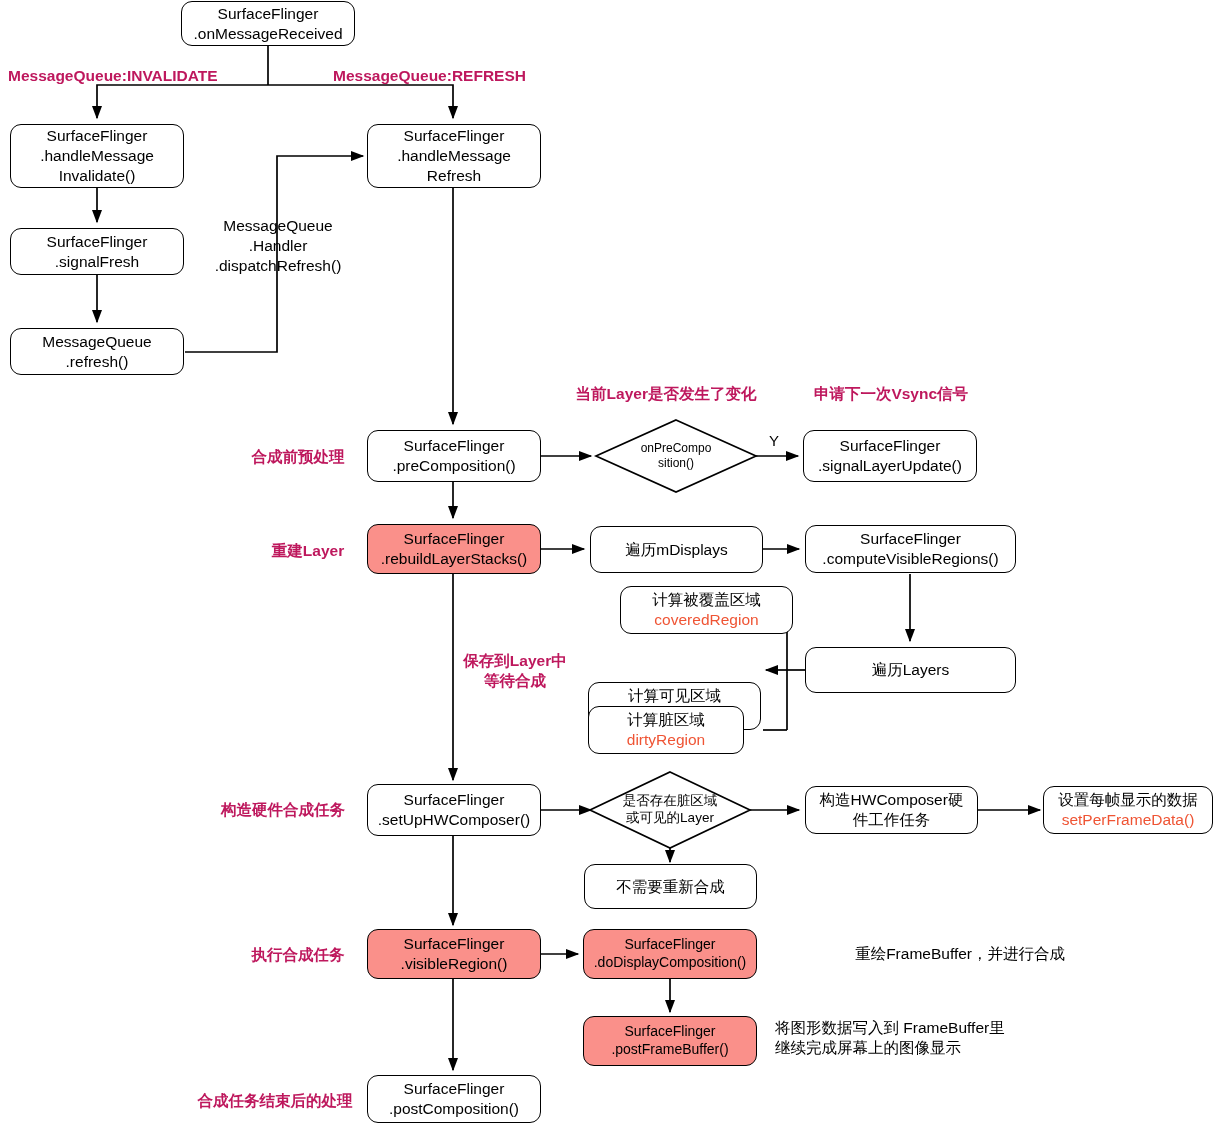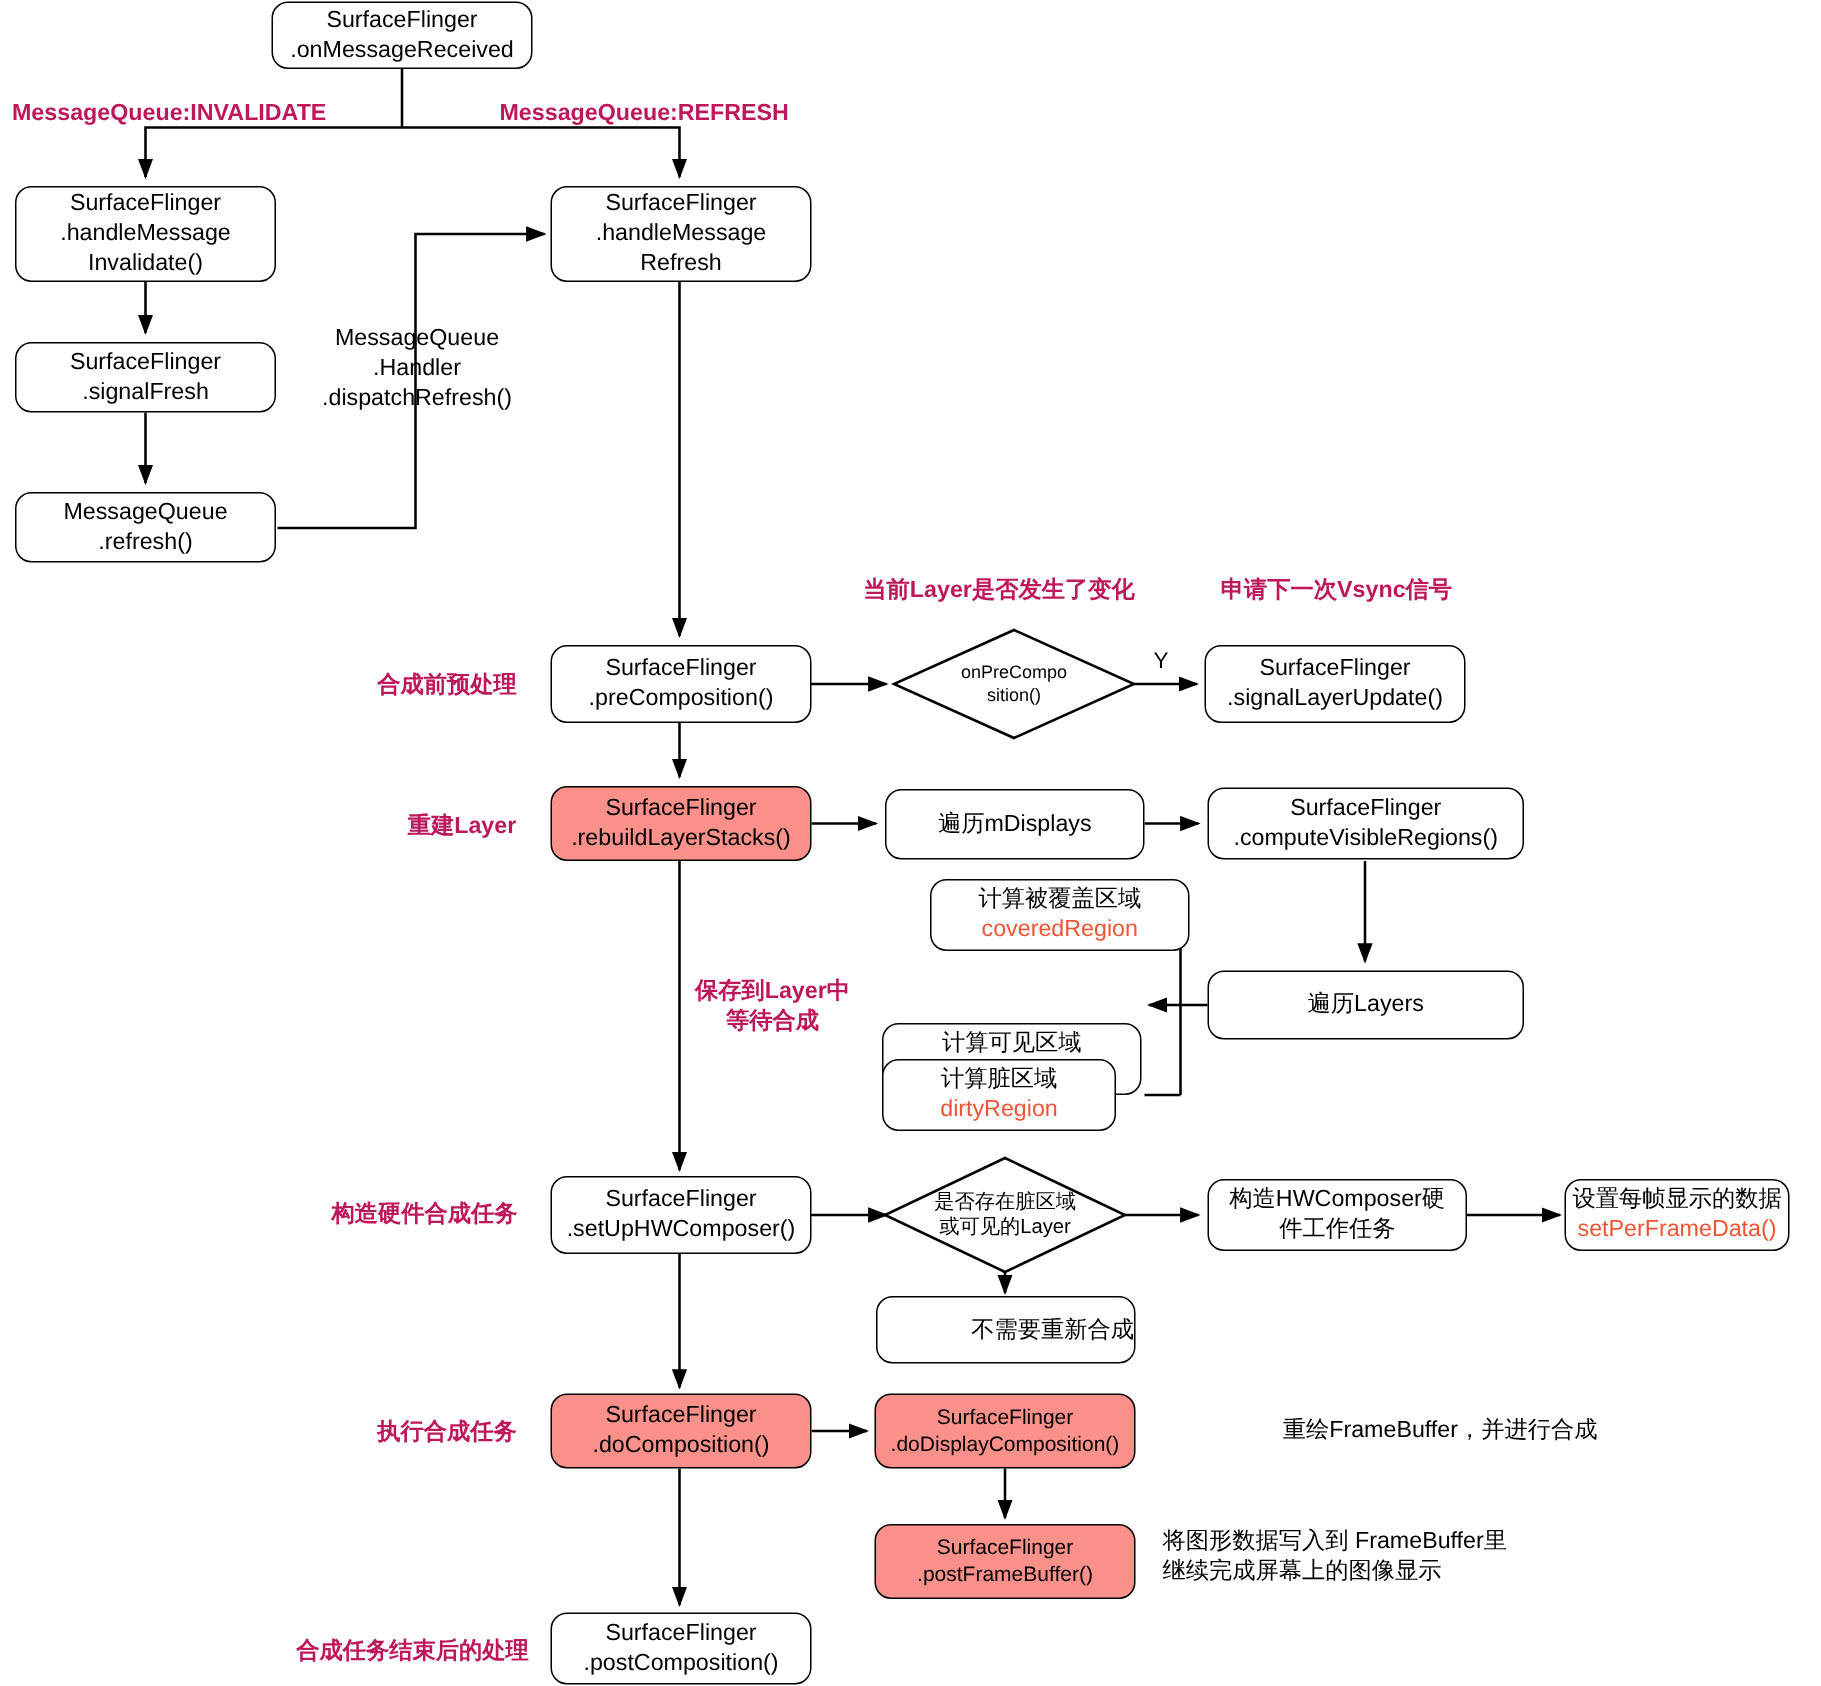--- a/index.html
+++ b/index.html
@@ -250,32 +250,32 @@
       <span>是否存在脏区域</span>
       <span>或可见的Layer</span>
     </div>
   </div>
 
   <div class="node" style="left:805px; top:786px; width:173px; height:48px;">
     <span>构造HWComposer硬</span>
     <span>件工作任务</span>
   </div>
 
-  <div class="node" style="left:1043px; top:786px; width:150px; height:48px;">
+  <div class="node" style="left:1043px; top:786px; width:170px; height:48px;">
     <span>设置每帧显示的数据</span>
     <span class="l2 red">setPerFrameData()</span>
   </div>
 
-  <div class="node" style="left:584px; top:864px; width:173px; height:45px;align-items:flex-end;">
+  <div class="node" style="left:584px; top:864px; width:173px; height:45px;">
     <span>不需要重新合成</span>
   </div>
 
   <div class="node pink" style="left:367px; top:929px; width:174px; height:50px;">
     <span>SurfaceFlinger</span>
-    <span>.doComposition()</span>
+    <span>.visibleRegion()</span>
   </div>
 
   <div class="node pink" style="left:583px; top:929px; width:174px; height:50px; font-size:14px;">
     <span>SurfaceFlinger</span>
     <span>.doDisplayComposition()</span>
   </div>
 
   <div class="node pink" style="left:583px; top:1016px; width:174px; height:50px; font-size:14px;">
     <span>SurfaceFlinger</span>
     <span>.postFrameBuffer()</span>

